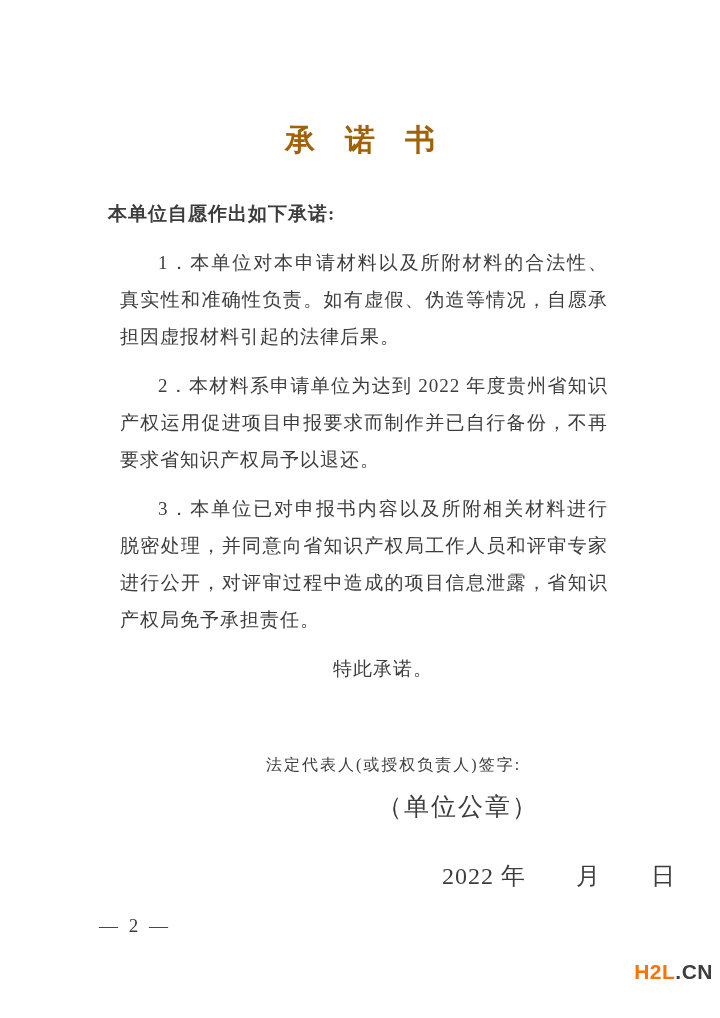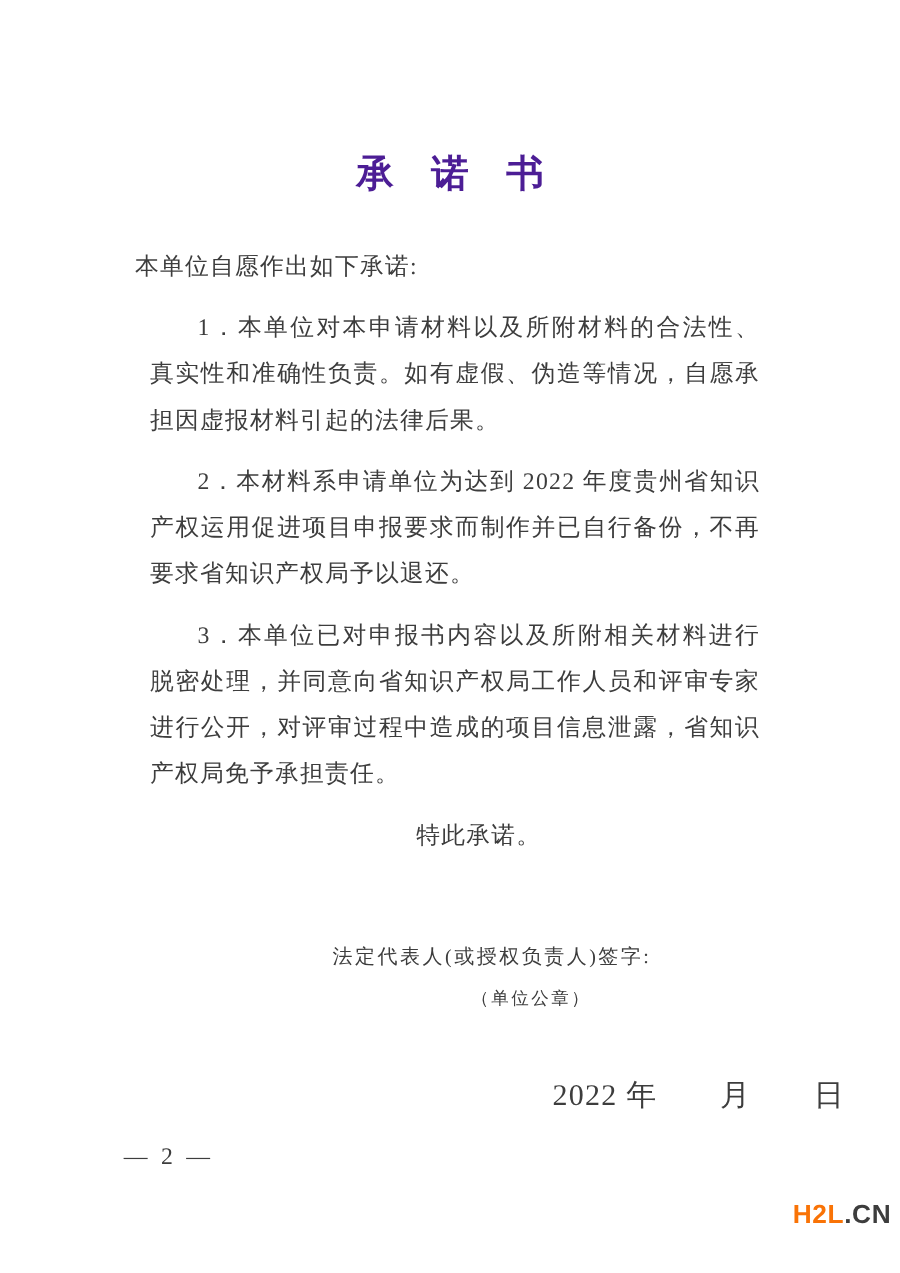--- a/index.html
+++ b/index.html
@@ -13,45 +13,45 @@
     color: #3d3d3d;
   }
   .doc-title {
     margin: 0;
     padding-top: 121px;
     text-align: center;
     font-family: "Liberation Sans", "DejaVu Sans", sans-serif;
     font-size: 30px;
     font-weight: bold;
     line-height: 38px;
-    color: #4c1d95;
+    color: #a16207;
   }
   .doc-body {
     margin: 36px 100px 0 108px;
     font-size: 19px;
     letter-spacing: 1px;
     line-height: 37px;
     text-align: justify;
     text-justify: inter-character;
   }
-  .intro { margin: 0 0 8px 0; }
+  .intro { margin: 0 0 8px 0; font-weight: bold; }
   .para { margin: 12px; text-indent: 2em; }
   .closing { margin: 0; text-indent: 2em; text-align: center; }
   .sig-label {
     position: absolute;
     left: 266px;
     top: 755px;
     font-size: 16px;
     letter-spacing: 2px;
   }
   .seal-label {
     position: absolute;
     left: 377px;
     top: 790px;
-    font-size: 14px;
+    font-size: 25px;
     letter-spacing: 2px;
   }
   .date-line {
     position: absolute;
     left: 442px;
     top: 860px;
     font-size: 24px;
     letter-spacing: 1px;
   }
   .page-number {

